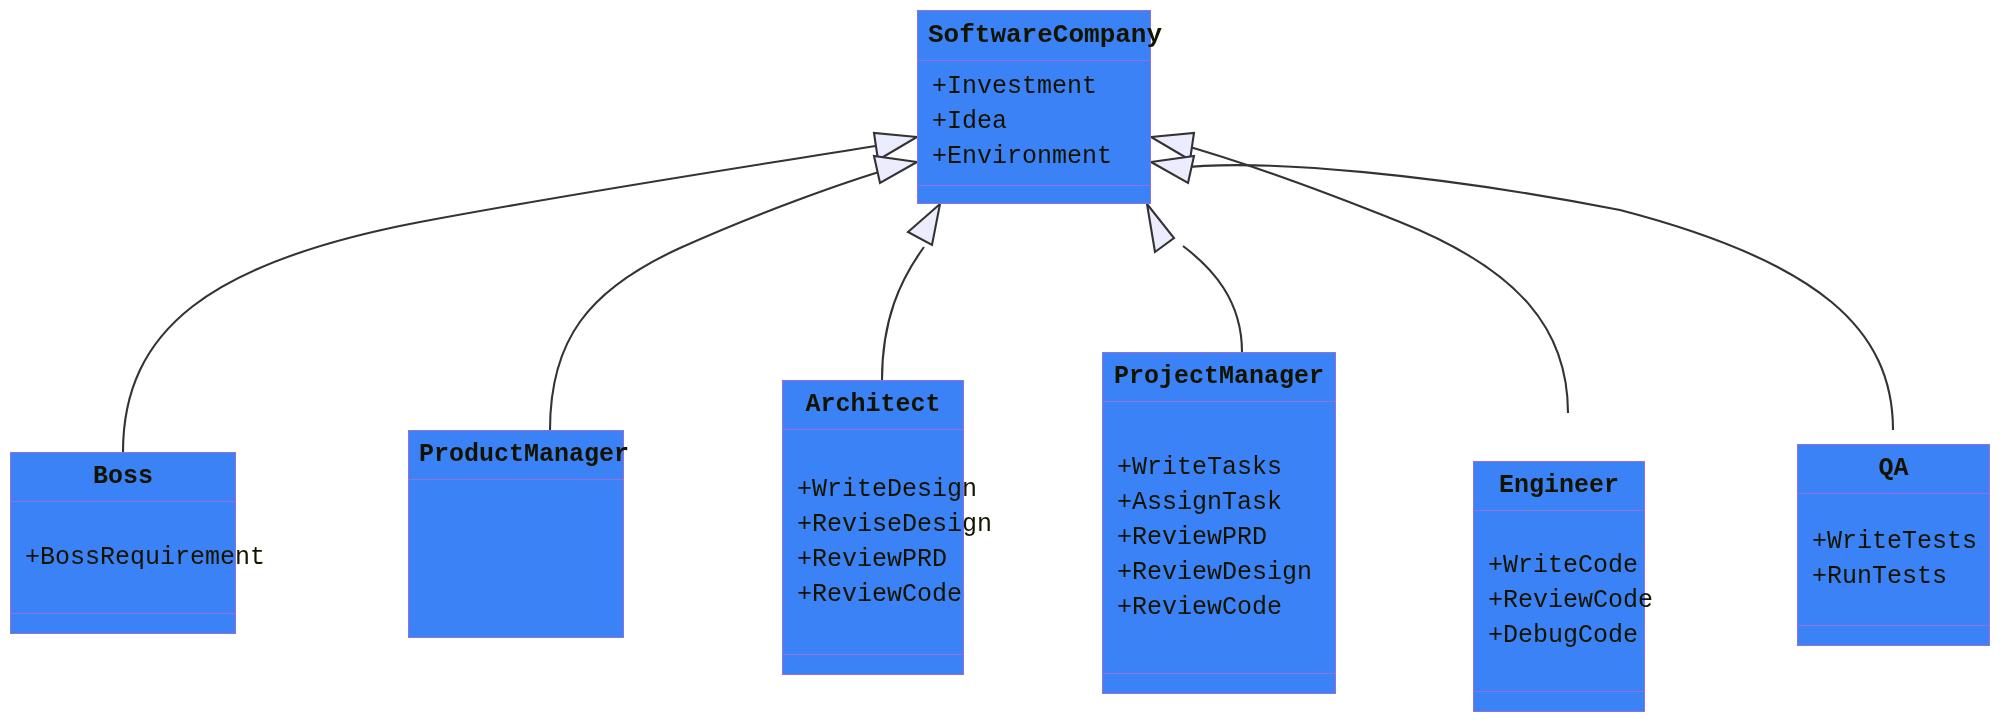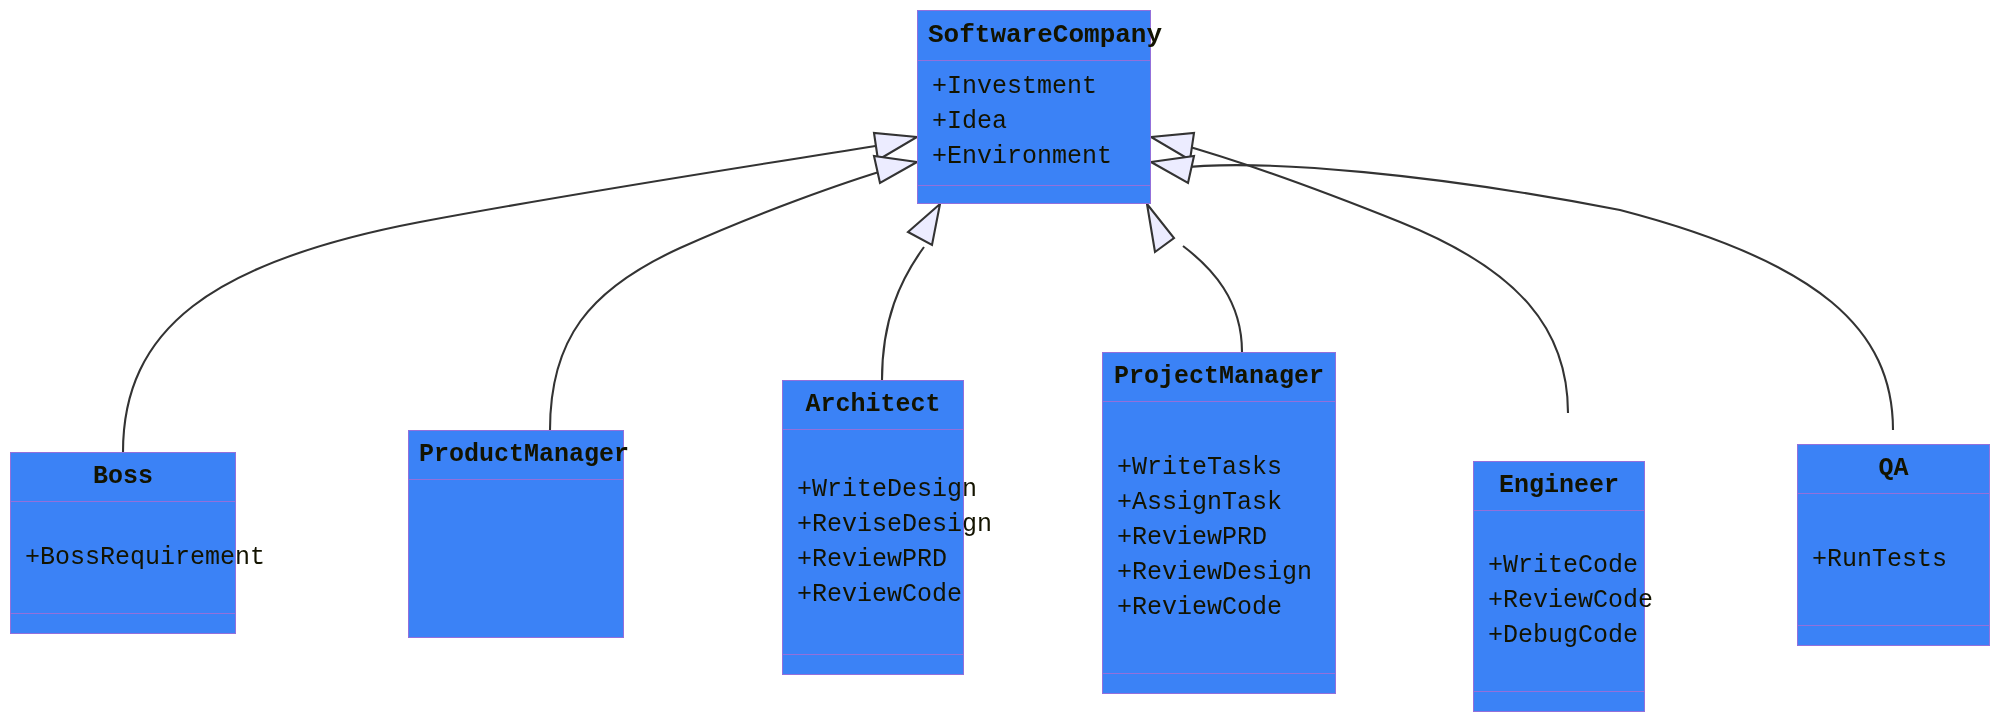--- a/index.html
+++ b/index.html
@@ -155,18 +155,19 @@
       <div class="member-line">+WriteCode</div>
       <div class="member-line">+ReviewCode</div>
       <div class="member-line">+DebugCode</div>
     </div>
     <div class="class-methods"></div>
   </div>
 
   <div class="uml-class" id="cls-qa">
     <div class="class-title">QA</div>
     <div class="class-members">
+      <div class="member-line">+WriteTests</div>
       <div class="member-line">+RunTests</div>
     </div>
     <div class="class-methods"></div>
   </div>
 
 </div>
 
 </body></html>

